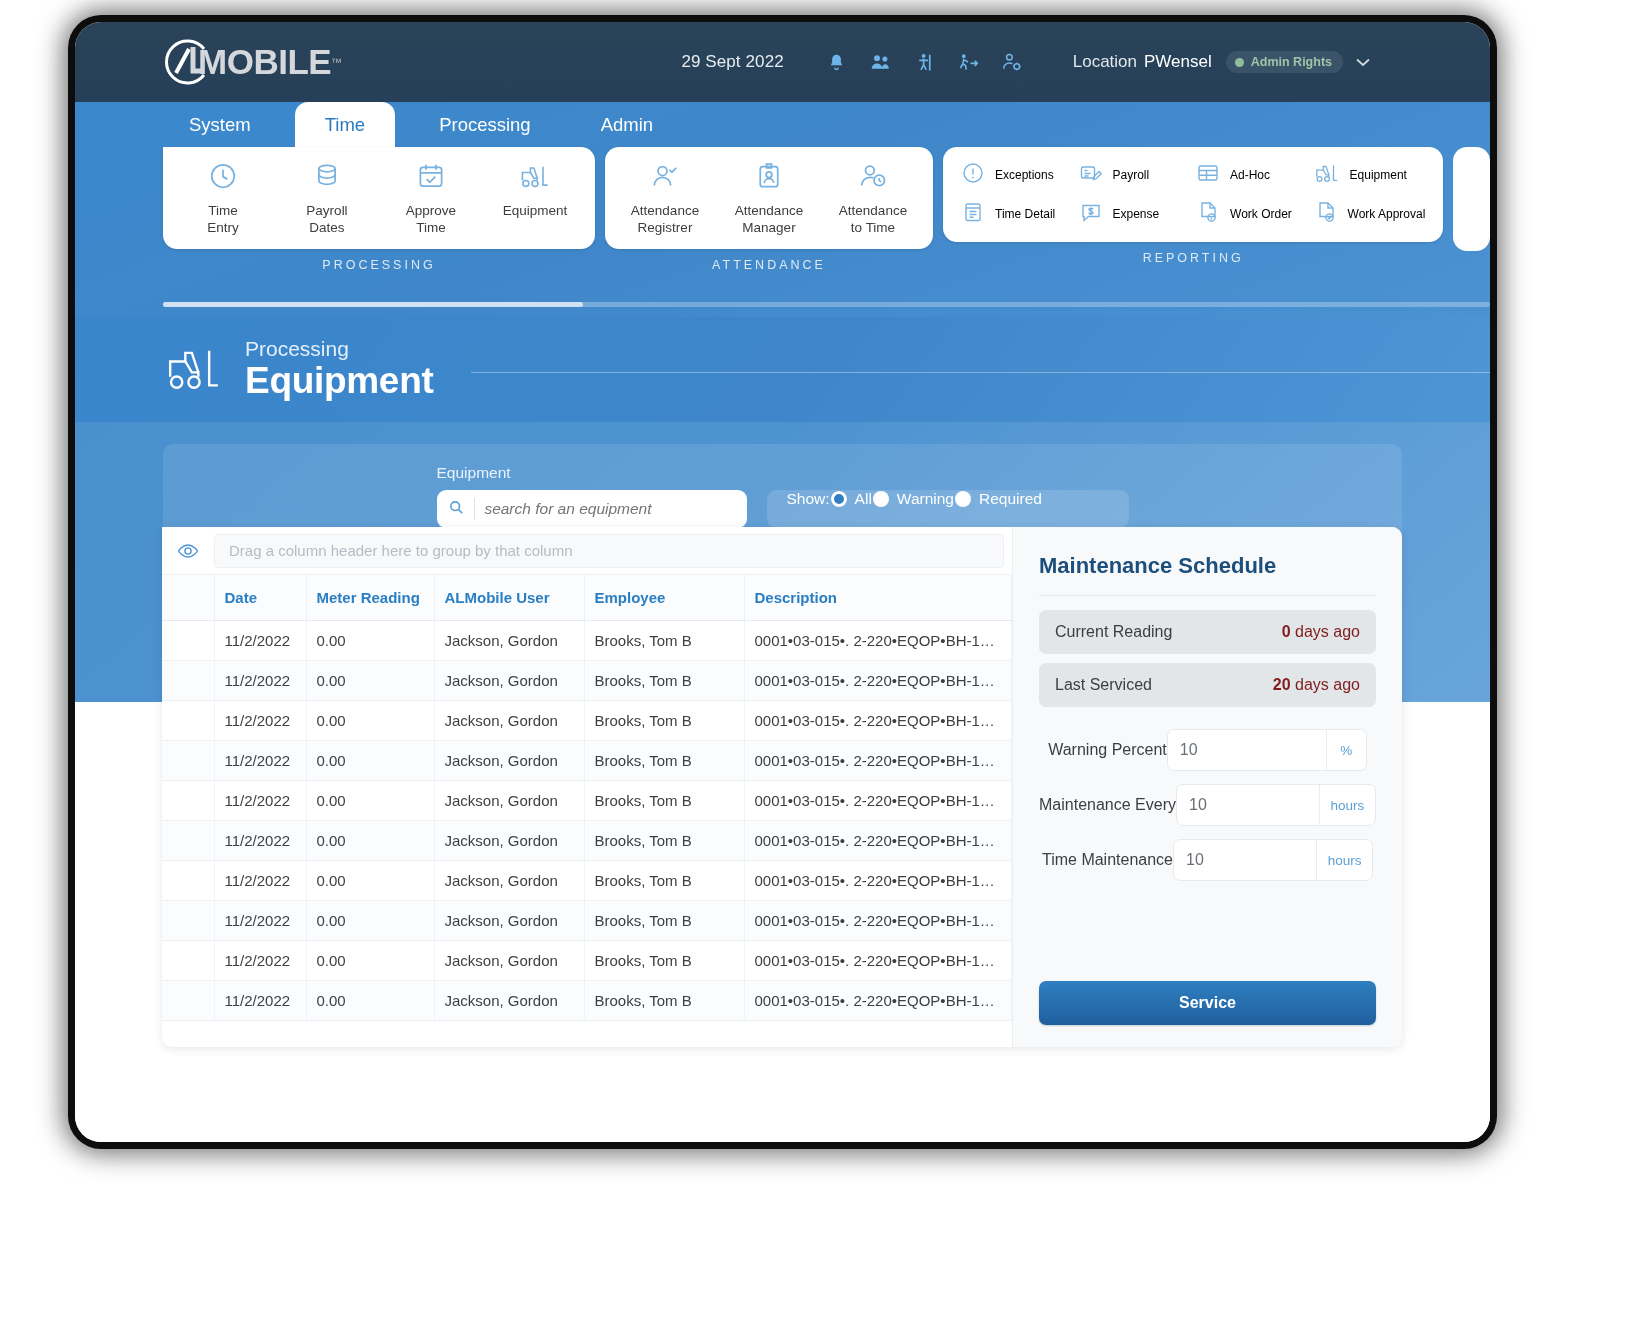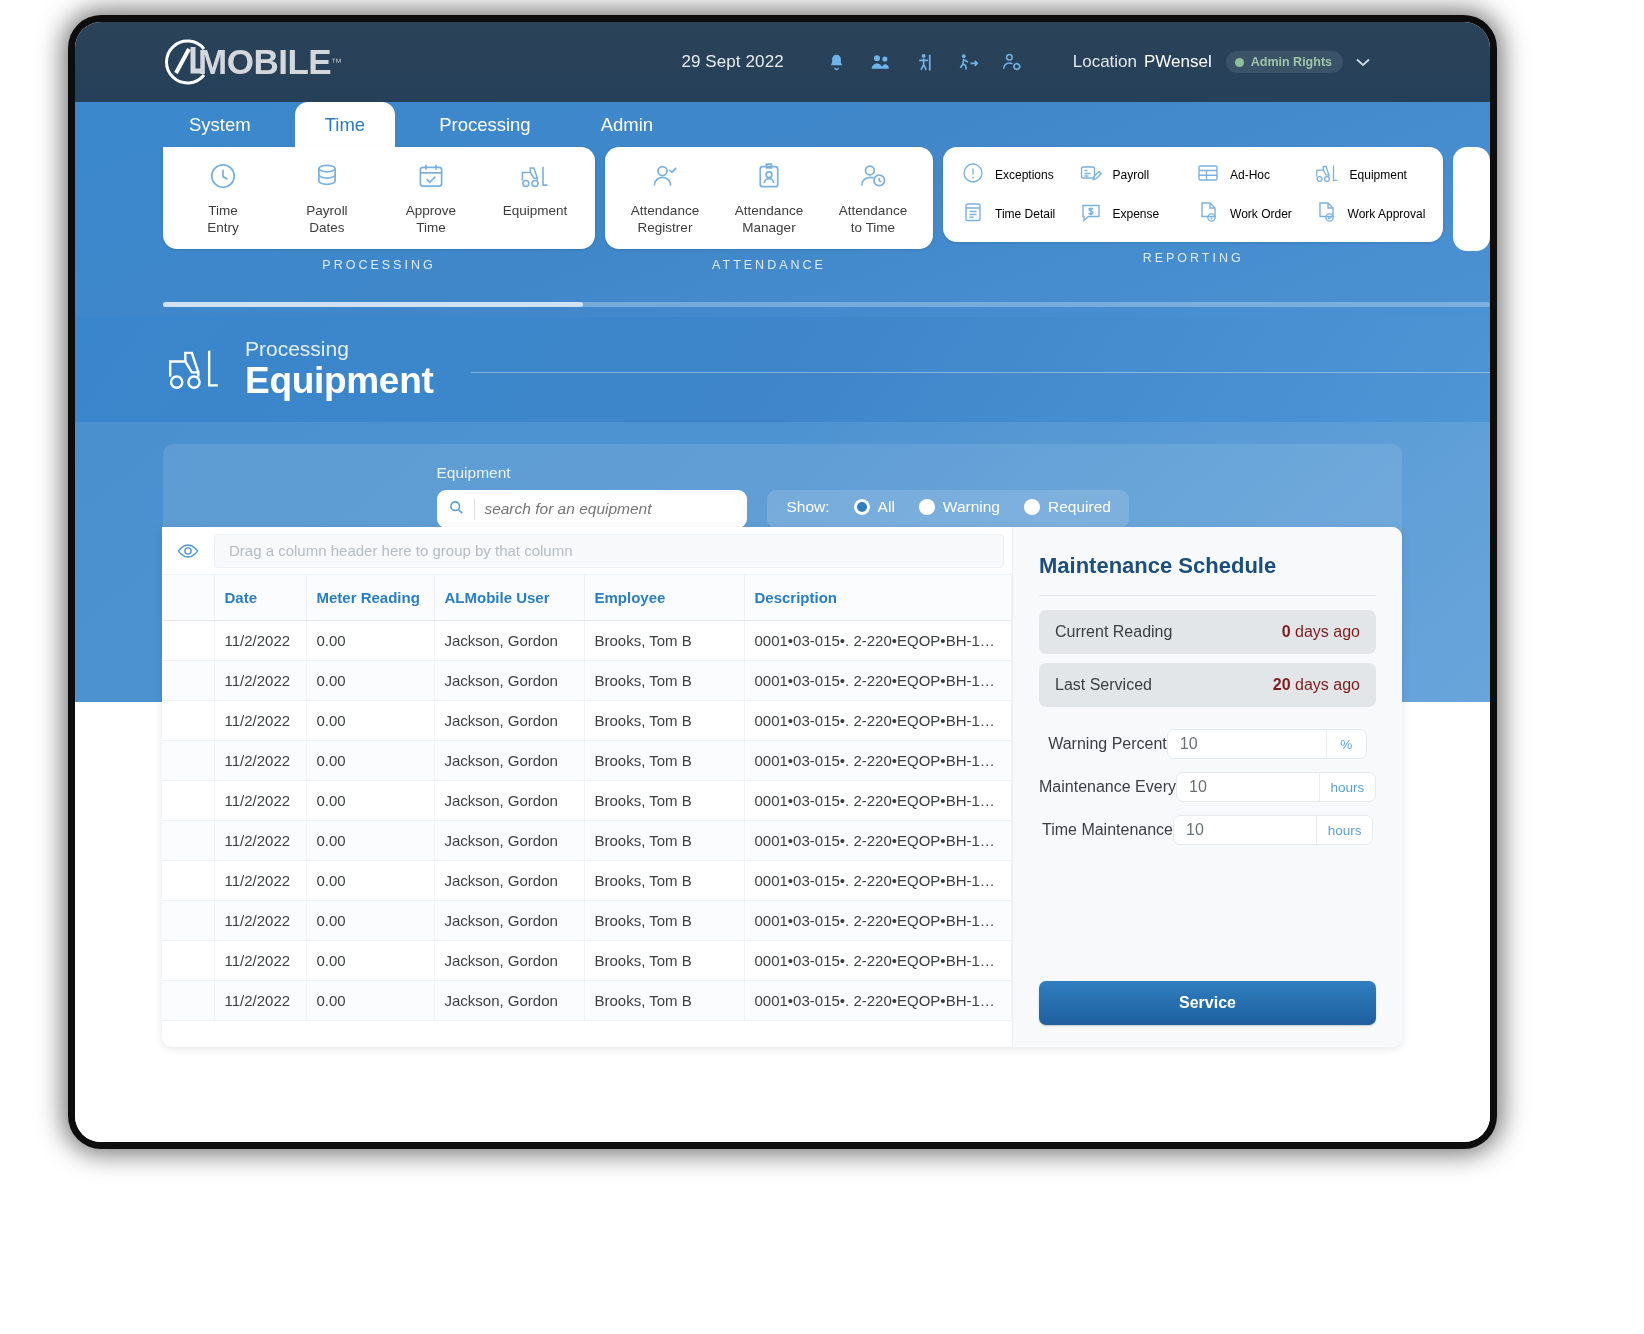--- a/index.html
+++ b/index.html
@@ -166,22 +166,22 @@
   }
   .search-sep { width:1px; height:22px; background:#dfe3e7; margin: 0 10px;}
   .search-input {
     border:none; outline:none; font-size: 15.5px; color:#9aa1a8;
     font-style: italic; width: 100%;
     font-family:"Liberation Sans", sans-serif;
   }
   .show-box {
     background: rgba(255,255,255,0.14);
     border-radius: 9px; height: 38px;
-    display:flex; align-items:flex-end; gap: 24px;
-    padding: 12px 20px; width: 362px;
+    display:flex; align-items:flex-start; gap: 1px;
+    padding: 0 20px; width: 362px;
   }
   .show-label { color:#ffffff; font-size:15.5px; }
   .radio-item { display:flex; align-items:center; gap: 8px; }
   .radio {
     width:16px; height:16px; border-radius:50%;
     background:#ffffff; display:flex; align-items:center; justify-content:center;
   }
   .radio.on { background:#2f7fc4; box-shadow: inset 0 0 0 3px #ffffff;}
   .radio-label { color:#ffffff; font-size:15.5px; }
 
@@ -255,21 +255,21 @@
   .sp-stat-val { font-size:16px; color:#7f1d1d;text-align:right; }
   .sp-stat-val b { font-weight:bold; }
   .sp-field {
     display:flex; align-items:center; justify-content:center;
     margin-top: 13px;
   }
   .sp-field-label { font-size:16px; color:#3c3f42; }
   .sp-input-wrap {
     display:flex; align-items:stretch;
     background:#ffffff; border:1px solid #e6eaee; border-radius:7px;
-    width: 200px; height: 30px; overflow:hidden;
+    width: 200px; height: 42px; overflow:hidden;
   }
   .sp-input {
     border:none; outline:none; flex:1; min-width:0;
     padding: 0 12px; font-size: 16px; color:#6a7075;
     font-family:"Liberation Sans", sans-serif; background:transparent;
   }
   .sp-unit {
     width: 56px; border-left:1px solid #eaeef1;
     display:flex; align-items:center; justify-content:center;
     font-size: 13.5px; color:#5c9fd6;

